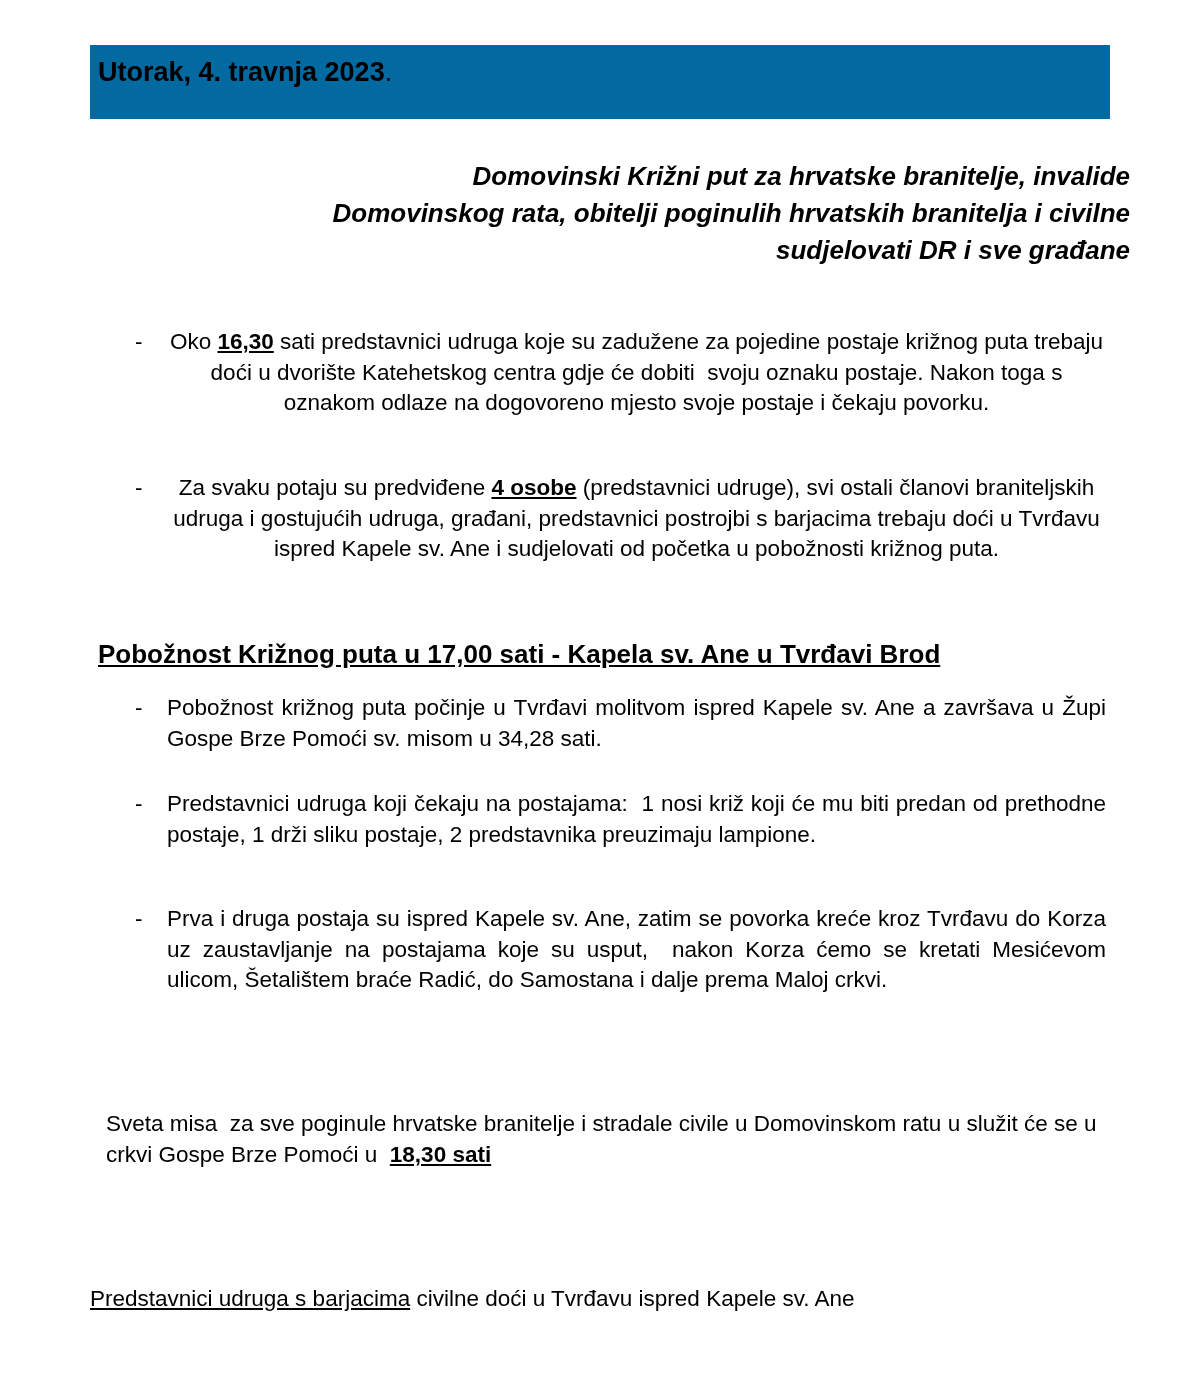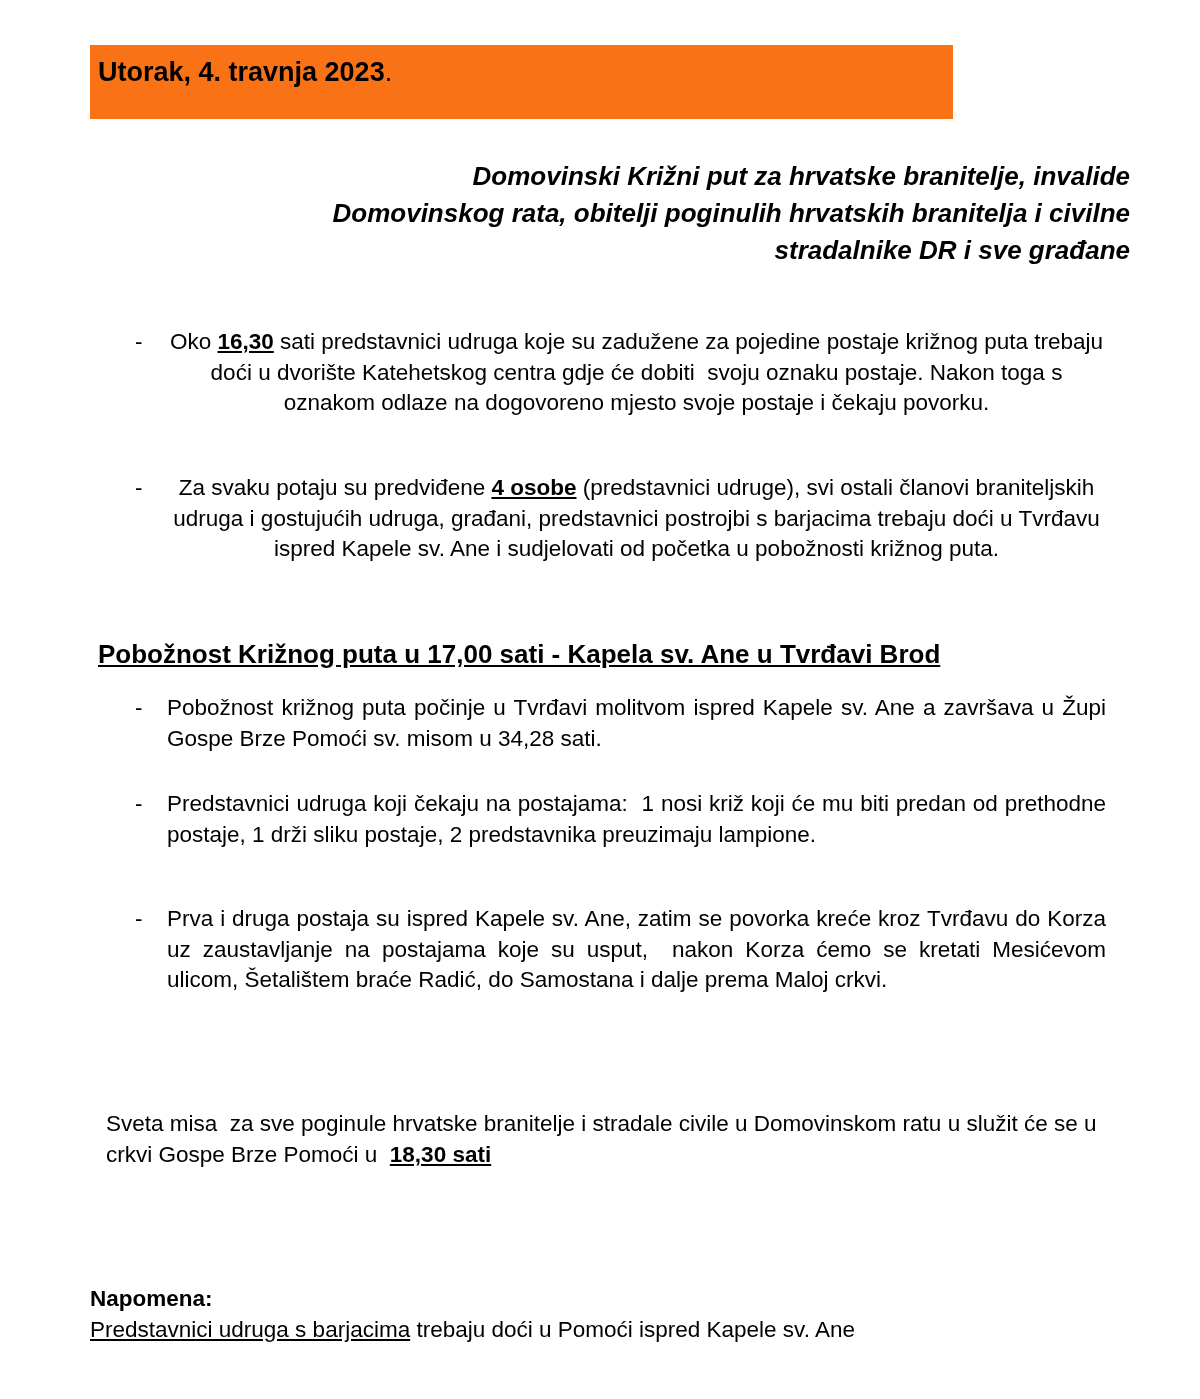--- a/index.html
+++ b/index.html
@@ -10,22 +10,22 @@
     position: relative;
     overflow: hidden;
   }
   .page { position: absolute; inset: 0; width: 1200px; height: 1399px; background: #ffffff; }
 
   .b { font-weight: 700; }
   .u { text-decoration: underline; }
 
   .date-header {
     position: absolute; left: 90px; top: 45px;
-    width: 863px; height: 74px;
-    background: #f97316;
+    width: 1020px; height: 74px;
+    background: #0369a1;
     box-sizing: border-box;
     padding: 10px 0 0 8px;
     font-size: 27px;
     line-height: 34px;
   }
 
   .doc-title {
     position: absolute; left: 110px; top: 158px;
     width: 1020px;
     margin: 0;
@@ -92,21 +92,21 @@
 
 <div class="page">
 
   <div class="date-header">
     <span><span class="b">Utorak, 4. travnja 2023</span><span>.</span></span>
   </div>
 
   <h1 class="doc-title">
     <div>Domovinski Križni put za hrvatske branitelje, invalide</div>
     <div>Domovinskog rata, obitelji poginulih hrvatskih branitelja i civilne</div>
-    <div>stradalnike DR i sve građane</div>
+    <div>sudjelovati DR i sve građane</div>
   </h1>
 
   <div class="bullet b1 align-left">
     <span class="dash">-</span>
     <p><span>Oko </span><span class="b u">16,30</span><span> sati predstavnici udruga koje su zadužene za pojedine postaje križnog puta trebaju doći u dvorište Katehetskog centra gdje će dobiti&nbsp; svoju oznaku postaje. Nakon toga s oznakom odlaze na dogovoreno mjesto svoje postaje i čekaju povorku.</span></p>
   </div>
 
   <div class="bullet b2 align-left">
     <span class="dash">-</span>
     <p><span>Za svaku potaju su predviđene </span><span class="b u">4 osobe</span><span> (predstavnici udruge), svi ostali članovi braniteljskih udruga i gostujućih udruga, građani, predstavnici postrojbi s barjacima trebaju doći u Tvrđavu ispred Kapele sv. Ane i sudjelovati od početka u pobožnosti križnog puta.</span></p>
@@ -125,17 +125,16 @@
   </div>
 
   <div class="bullet b5 align-justify">
     <span class="dash">-</span>
     <p><span>Prva i druga postaja su ispred Kapele sv. Ane, zatim se povorka kreće kroz Tvrđavu do Korza uz zaustavljanje na postajama koje su usput,&nbsp; nakon Korza ćemo se kretati Mesićevom ulicom, Šetalištem braće Radić, do Samostana i dalje prema Maloj crkvi.</span></p>
   </div>
 
   <p class="mass-paragraph"><span>Sveta misa&nbsp; za sve poginule hrvatske branitelje i stradale civile u Domovinskom ratu u služit će se u crkvi Gospe Brze Pomoći u&nbsp; </span><span class="b u">18,30 sati</span></p>
 
   <div class="note-block">
-    <p class="note-heading">Napomena:</p>
-    <p><span class="u">Predstavnici udruga s barjacima</span><span> trebaju doći u Pomoći ispred Kapele sv. Ane</span></p>
+    <p><span class="u">Predstavnici udruga s barjacima</span><span> civilne doći u Tvrđavu ispred Kapele sv. Ane</span></p>
   </div>
 
 </div>
 
 </body></html>

